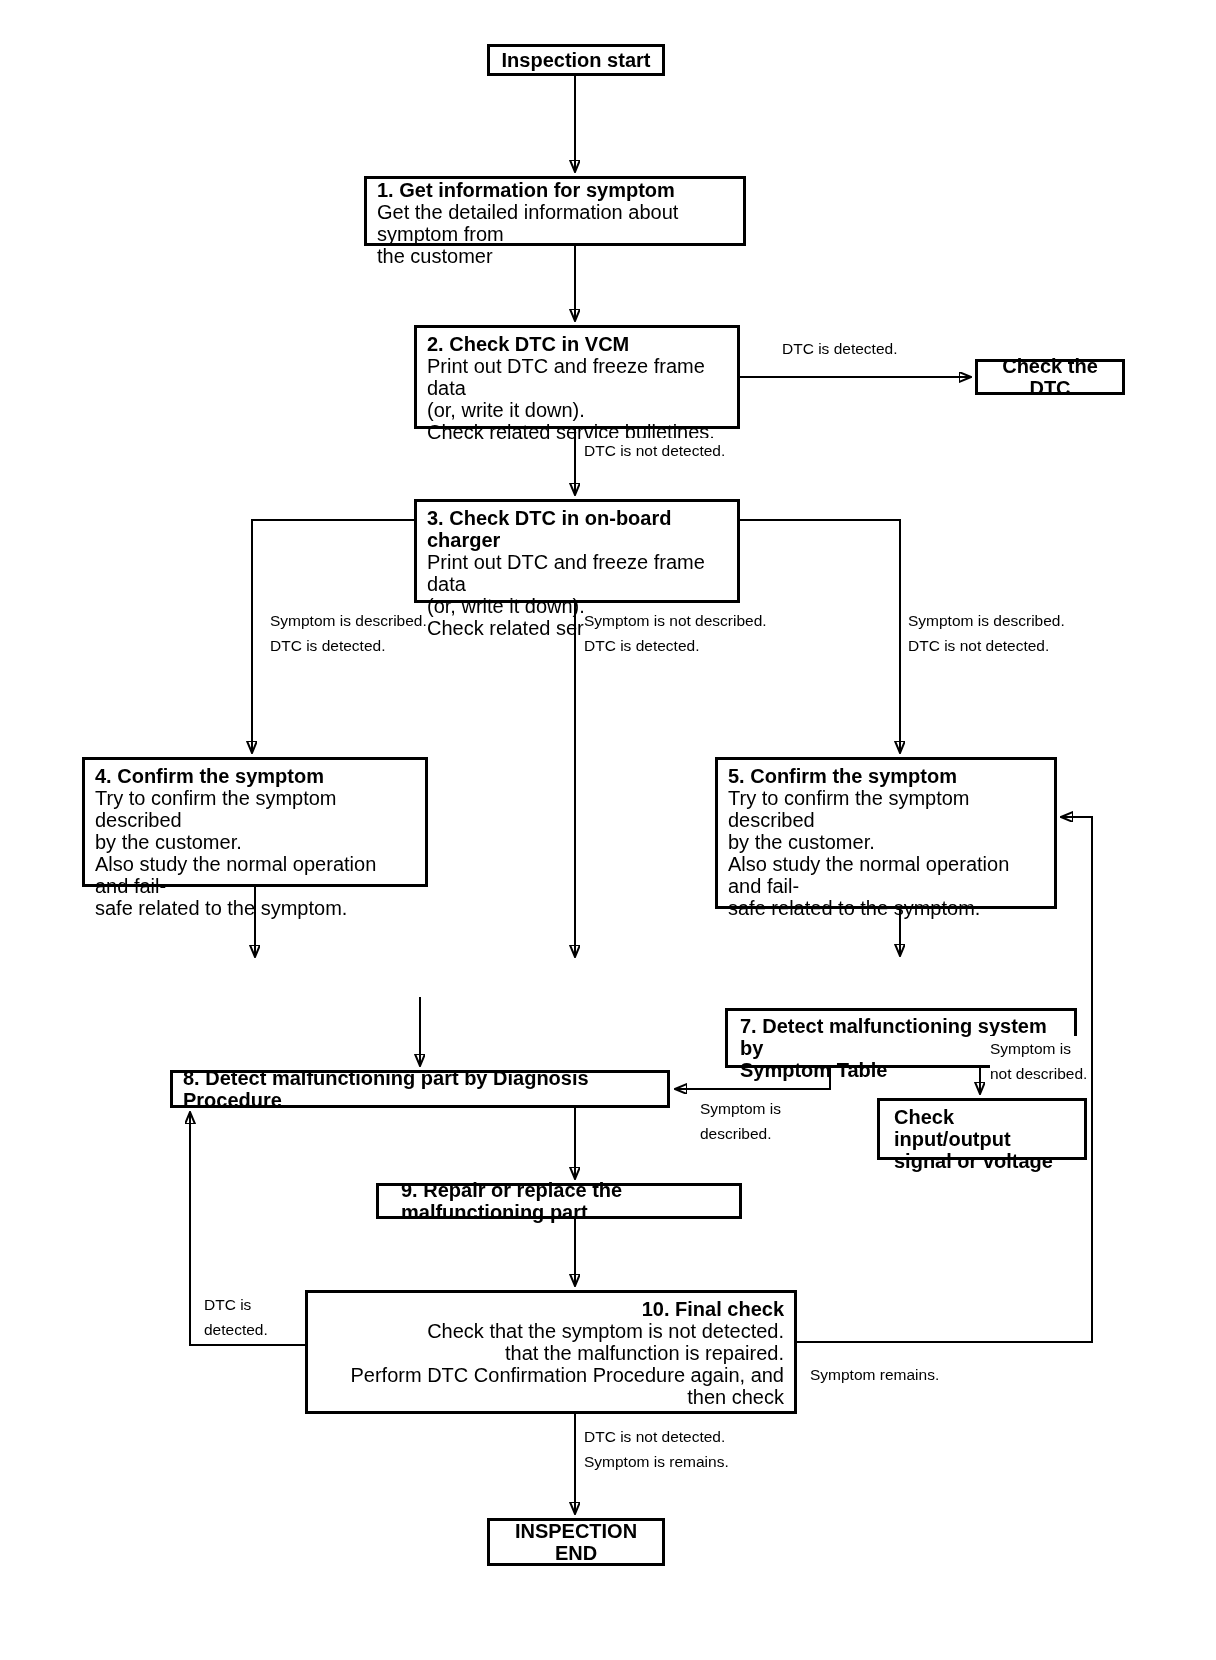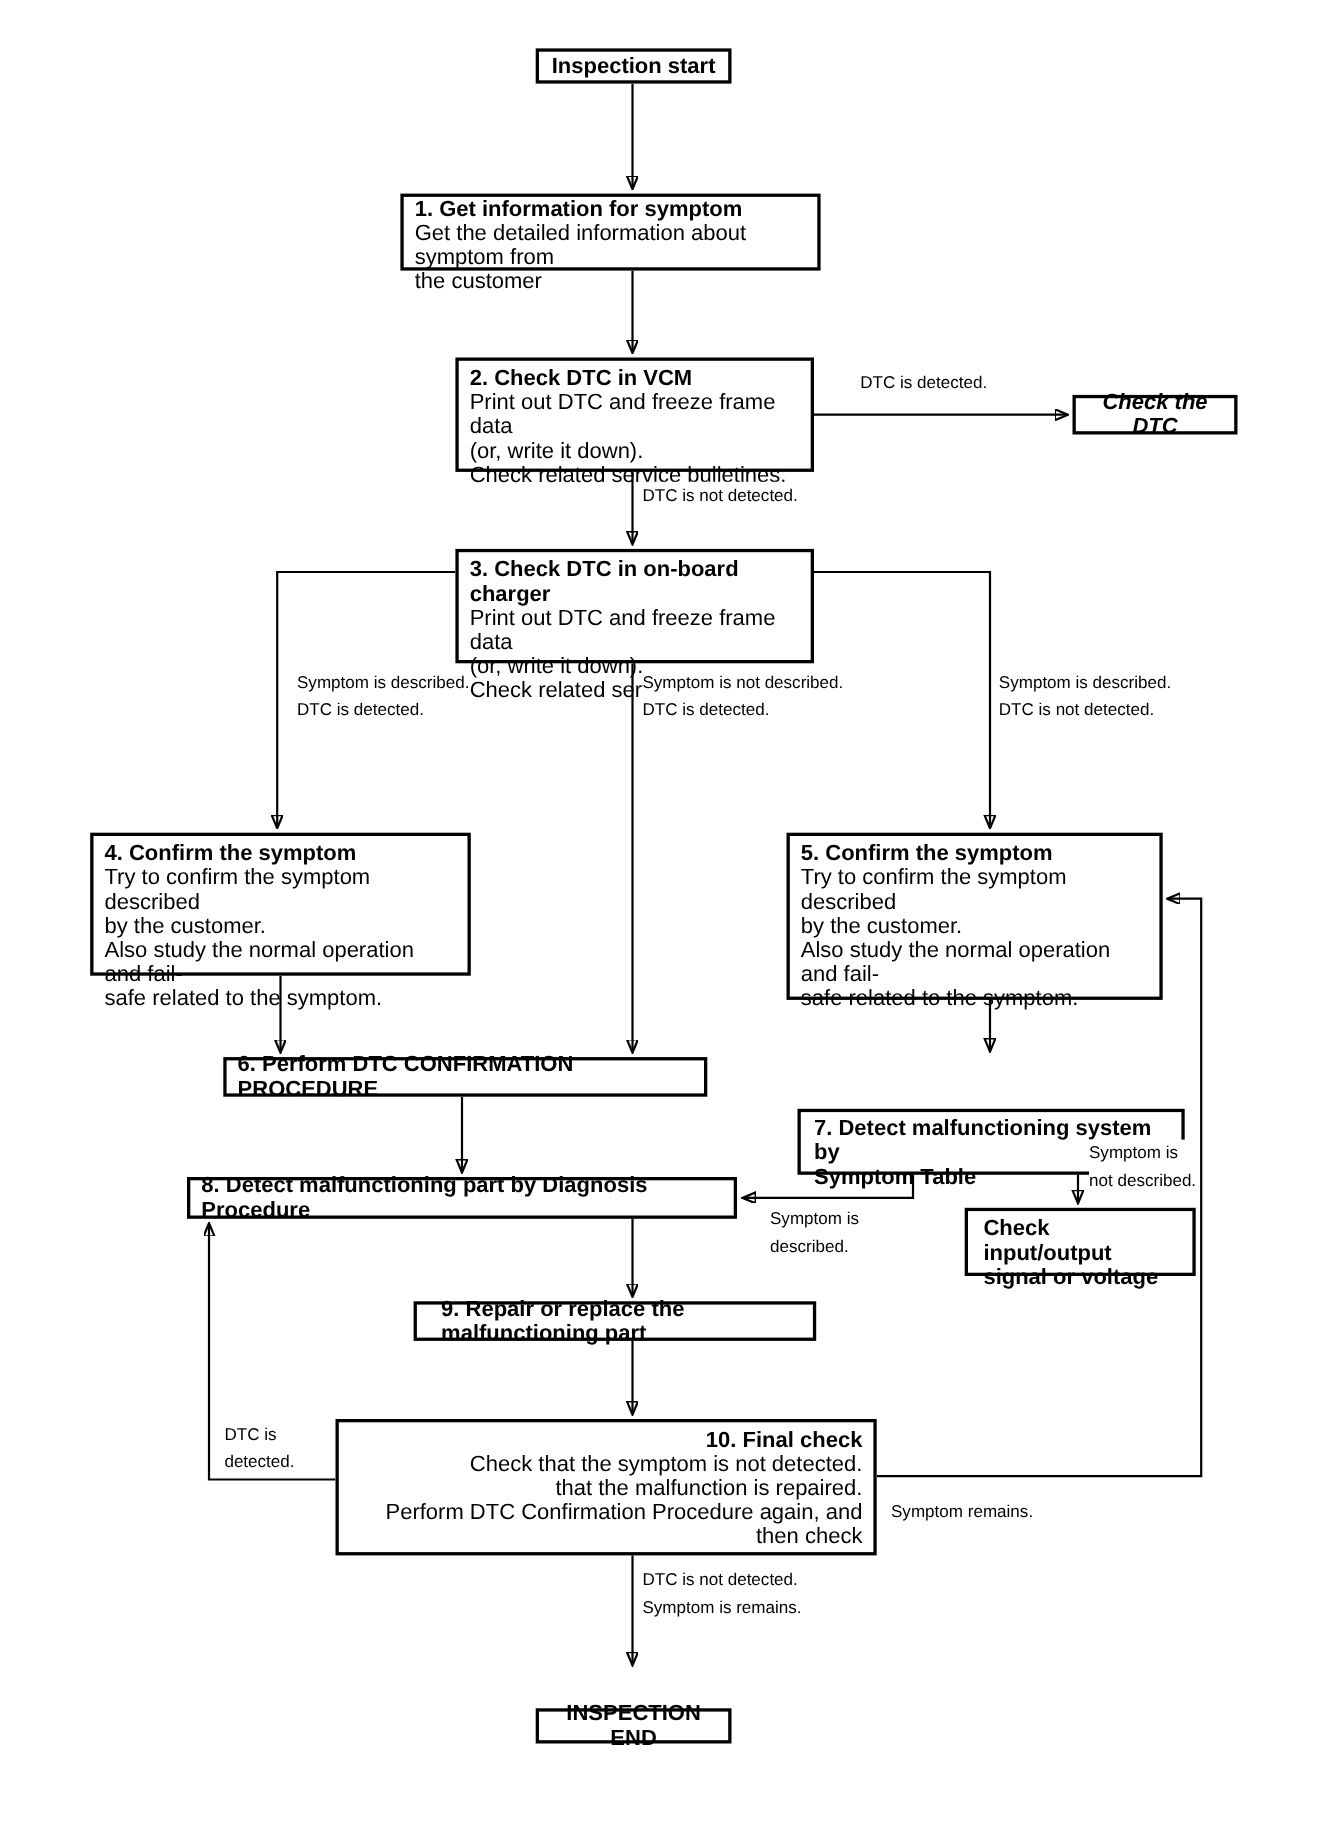--- a/index.html
+++ b/index.html
@@ -78,21 +78,21 @@
     <div>the customer</div>
   </div>
 
   <div class="node" style="left:414px; top:325px; width:326px; height:104px;">
     <div class="title">2. Check DTC in VCM</div>
     <div>Print out DTC and freeze frame data</div>
     <div>(or, write it down).</div>
     <div>Check related service bulletines.</div>
   </div>
 
-  <div class="node single center" style="left:975px; top:359px; width:150px; height:36px;font-style:italic;">
+  <div class="node single center" style="left:975px; top:359px; width:150px; height:36px;">
     <span>Check the DTC</span>
   </div>
 
   <div class="node" style="left:414px; top:499px; width:326px; height:104px;">
     <div class="title">3. Check DTC in on-board charger</div>
     <div>Print out DTC and freeze frame data</div>
     <div>(or, write it down).</div>
     <div>Check related service bulletines.</div>
   </div>
 
@@ -105,23 +105,20 @@
   </div>
 
   <div class="node" style="left:715px; top:757px; width:342px; height:152px;">
     <div class="title">5. Confirm the symptom</div>
     <div>Try to confirm the symptom described</div>
     <div>by the customer.</div>
     <div>Also study the normal operation and fail-</div>
     <div>safe related to the symptom.</div>
   </div>
 
-  <div class="node single" style="left:203px; top:961px; width:440px; height:36px;">
-    <span>6. Perform DTC CONFIRMATION PROCEDURE</span>
-  </div>
 
   <div class="node" style="left:725px; top:960px; width:352px; height:60px; padding:4px 12px;margin-top:48px;">
     <div class="title">7. Detect malfunctioning system by</div>
     <div class="title">Symptom Table</div>
   </div>
 
   <div class="node single" style="left:170px; top:1070px; width:500px; height:38px;">
     <span>8. Detect malfunctioning part by Diagnosis Procedure</span>
   </div>
 
@@ -134,21 +131,21 @@
     <span>9. Repair or replace the malfunctioning part</span>
   </div>
 
   <div class="node" style="left:305px; top:1290px; width:492px; height:124px;text-align:right;">
     <div class="title">10. Final check</div>
     <div>Check that the symptom is not detected.</div>
     <div>that the malfunction is repaired.</div>
     <div>Perform DTC Confirmation Procedure again, and then check</div>
   </div>
 
-  <div class="node single center" style="left:487px; top:1553px; width:178px; height:32px;">
+  <div class="node single center" style="left:487px; top:1518px; width:178px; height:48px;">
     <span>INSPECTION END</span>
   </div>
 
   <div class="lbl" style="left:782px; top:336px;">DTC is detected.</div>
 
   <div class="lbl" style="left:584px; top:438px;">DTC is not detected.</div>
 
   <div class="lbl" style="left:270px; top:608px;">
     <div>Symptom is described.</div>
     <div>DTC is detected.</div>

